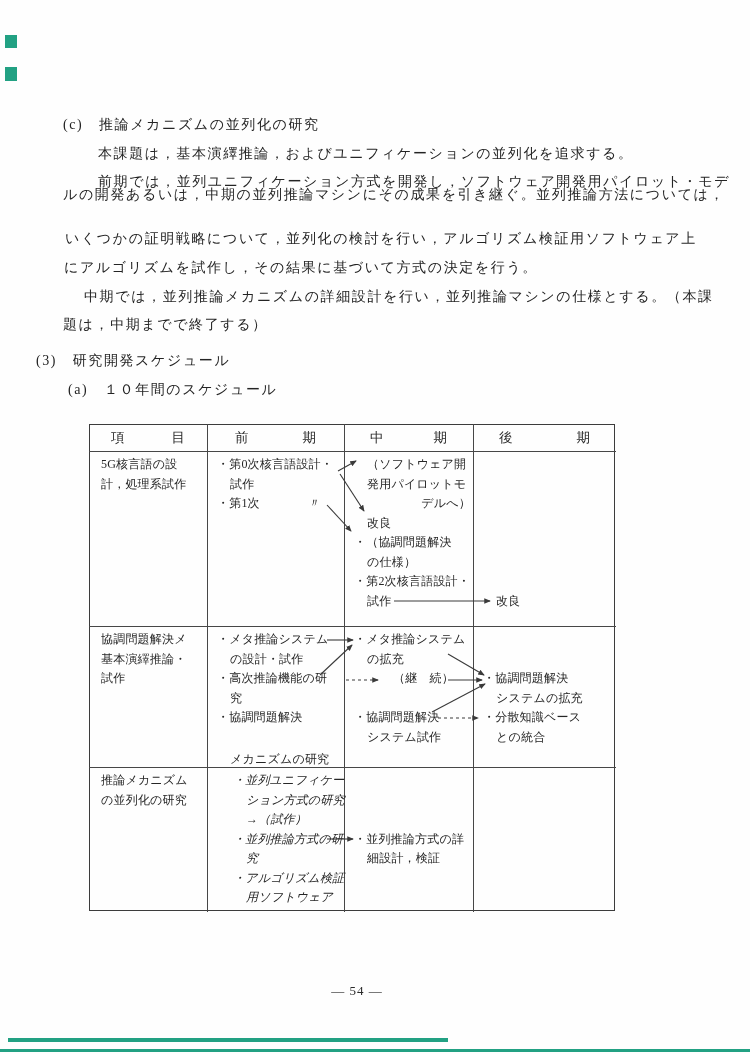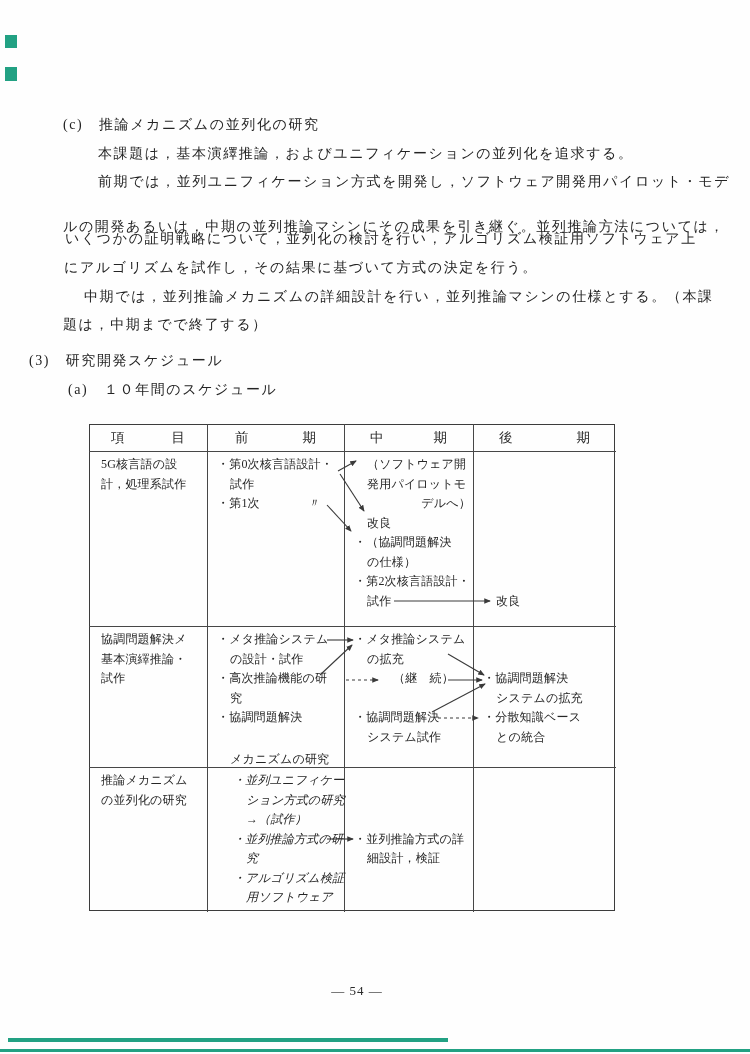--- a/index.html
+++ b/index.html
@@ -37,28 +37,28 @@
     font-size:13px;letter-spacing:1px;color:#2a2a2a;
   }
 </style>
 </head>
 <body>
 
 <div id="intro">
     <div class="bodyline" style="left: 63px; top: 111px;">(c)　推論メカニズムの並列化の研究</div>
     <div class="bodyline" style="left: 98px; top: 139.6px;">本課題は，基本演繹推論，およびユニフィケーションの並列化を追求する。</div>
     <div class="bodyline" style="left: 98px; top: 168.2px;">前期では，並列ユニフィケーション方式を開発し，ソフトウェア開発用パイロット・モデ</div>
-    <div class="bodyline" style="left: 63px; top: 213px;">ルの開発あるいは，中期の並列推論マシンにその成果を引き継ぐ。並列推論方法については，</div>
+    <div class="bodyline" style="left: 63px; top: 181px;">ルの開発あるいは，中期の並列推論マシンにその成果を引き継ぐ。並列推論方法については，</div>
     <div class="bodyline" style="left: 65px; top: 225.4px;">いくつかの証明戦略について，並列化の検討を行い，アルゴリズム検証用ソフトウェア上</div>
     <div class="bodyline" style="left: 64px; top: 254px;">にアルゴリズムを試作し，その結果に基づいて方式の決定を行う。</div>
     <div class="bodyline" style="left: 84px; top: 282.6px;">中期では，並列推論メカニズムの詳細設計を行い，並列推論マシンの仕様とする。（本課</div>
     <div class="bodyline" style="left: 63px; top: 311.2px;">題は，中期までで終了する）</div>
   </div>
 
-<div class="heading" style="left:29px;top:352px;">(3)　研究開発スケジュール</div>
+<div class="heading" style="left:36px;top:352px;">(3)　研究開発スケジュール</div>
 <div class="heading" style="left:68px;top:381px;">(a)　１０年間のスケジュール</div>
 
 <div id="schedule-table">
     <div id="tbl-frame" style="position: absolute; left: 89px; top: 424px; width: 524px; height: 485px; border: 1.6px solid rgb(60, 60, 60);"></div>
     <div class="vline" style="left: 207px; top: 424px; width: 1px; height: 488px;"></div>
     <div class="vline" style="left: 344px; top: 424px; width: 1px; height: 488px;"></div>
     <div class="vline" style="left: 473px; top: 424px; width: 1px; height: 488px;"></div>
     <div class="hline" style="left: 89px; top: 451px; width: 527px; height: 1px;"></div>
     <div class="hline" style="left: 89px; top: 626px; width: 527px; height: 1px;"></div>
     <div class="hline" style="left: 89px; top: 767px; width: 527px; height: 1px;"></div>

